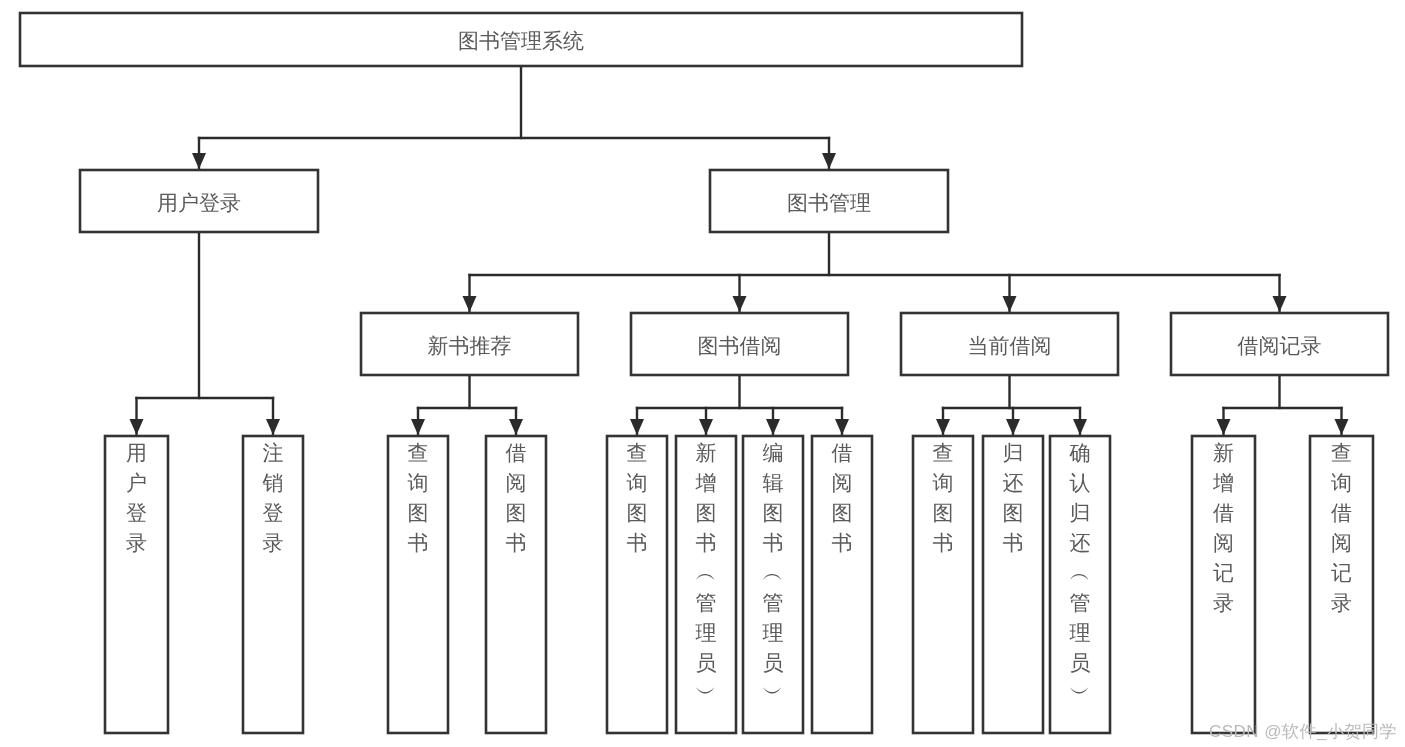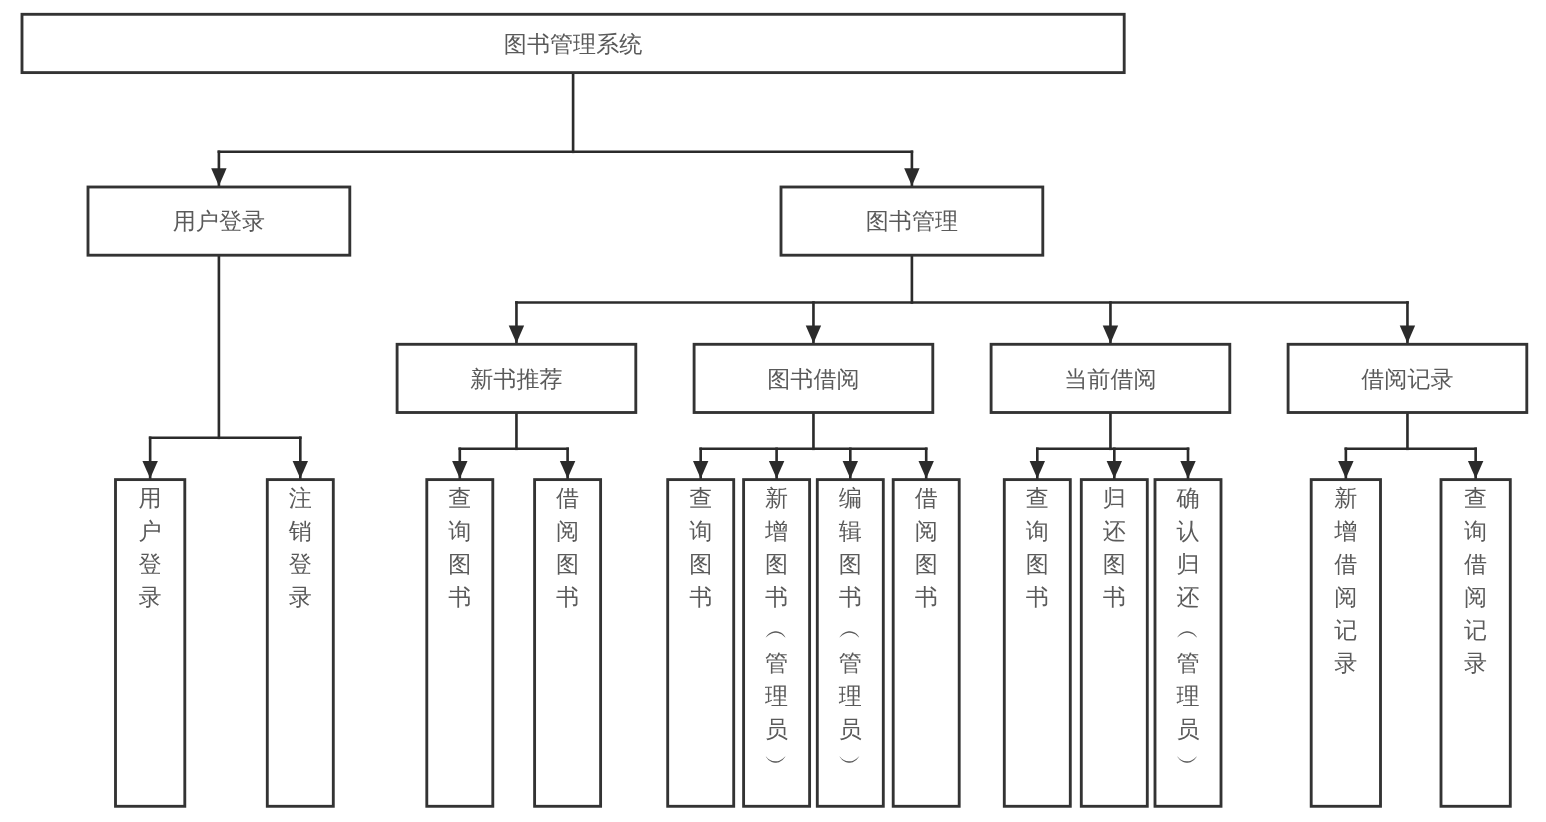--- a/index.html
+++ b/index.html
@@ -186,13 +186,14 @@
         <g>
           <rect x="1192" y="436" width="63" height="297" class="box-rect"></rect>
           <text x="1223.5" y="460" class="leaf-label"><tspan x="1223.5" dy="0">新</tspan><tspan x="1223.5" dy="30">增</tspan><tspan x="1223.5" dy="30">借</tspan><tspan x="1223.5" dy="30">阅</tspan><tspan x="1223.5" dy="30">记</tspan><tspan x="1223.5" dy="30">录</tspan></text>
         </g>
         <g>
           <rect x="1310" y="436" width="63" height="297" class="box-rect"></rect>
           <text x="1341.5" y="460" class="leaf-label"><tspan x="1341.5" dy="0">查</tspan><tspan x="1341.5" dy="30">询</tspan><tspan x="1341.5" dy="30">借</tspan><tspan x="1341.5" dy="30">阅</tspan><tspan x="1341.5" dy="30">记</tspan><tspan x="1341.5" dy="30">录</tspan></text>
         </g>
       </g>
   </svg>
+  <div class="watermark">CSDN @软件_小贺同学</div>
 </div>
 
 </body></html>

